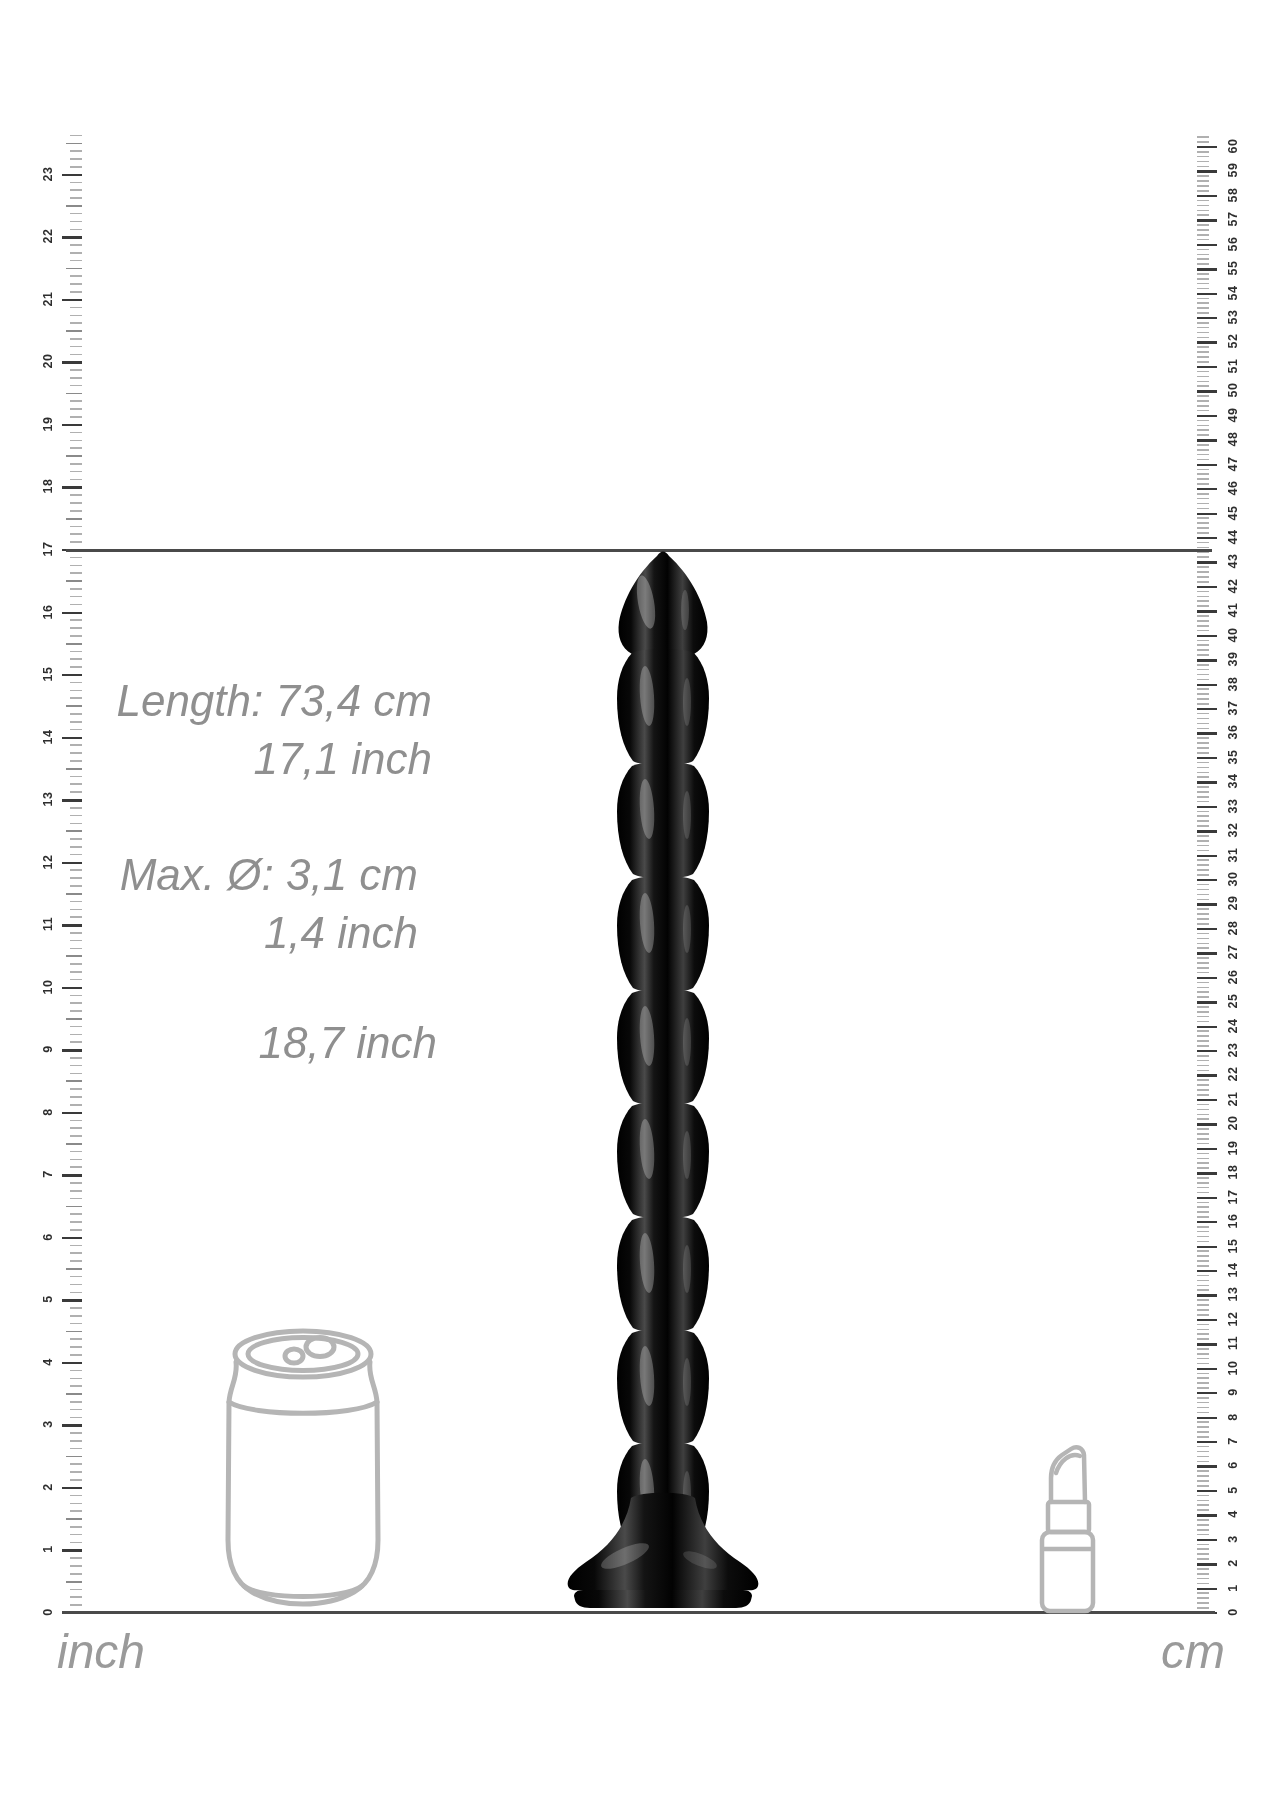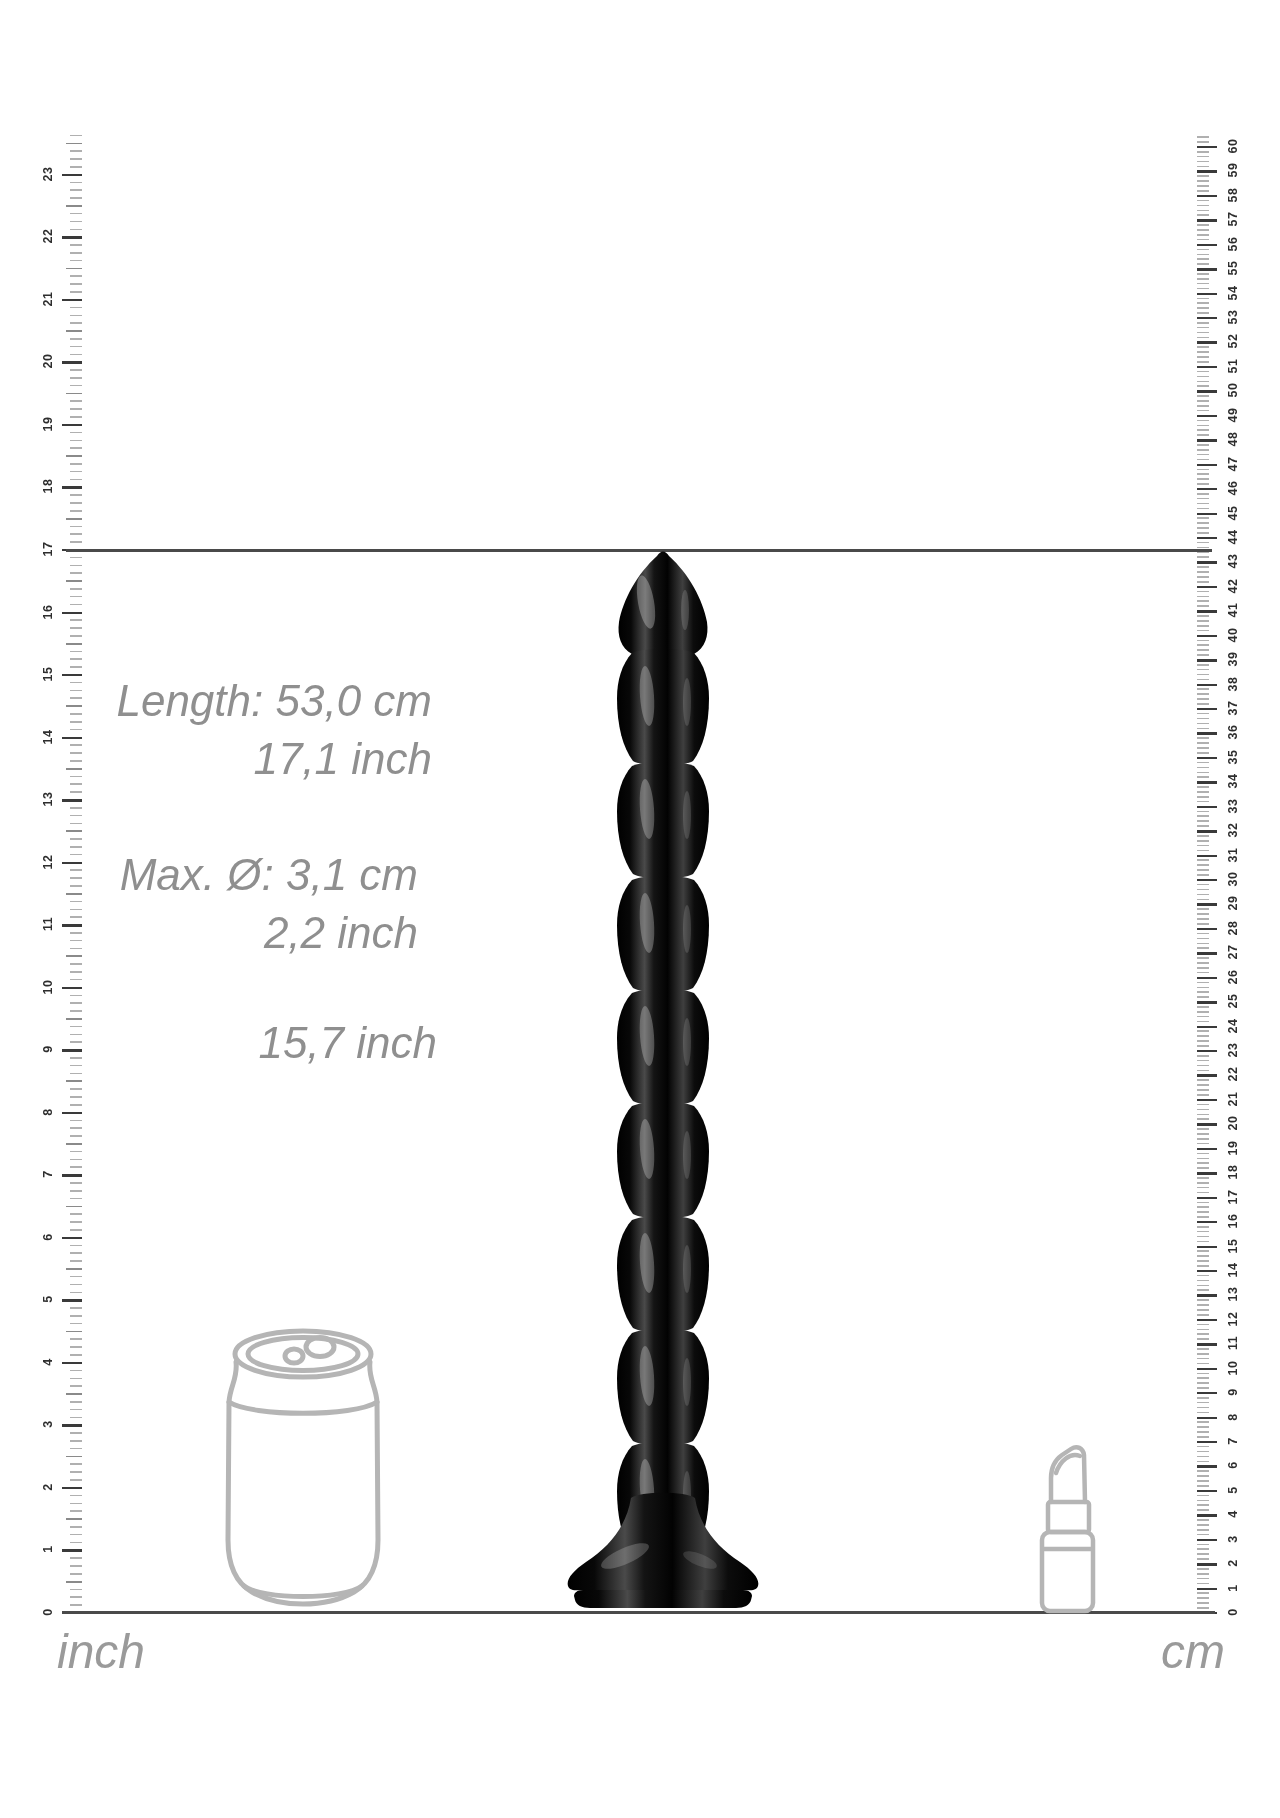--- a/index.html
+++ b/index.html
@@ -611,29 +611,29 @@
       <span class="rlabel" style="left: 1215px; top: 163.453px;">59</span>
       <div class="tick major" style="width: 20px; top: 146.02px; left: 1197px;"></div>
       <span class="rlabel" style="left: 1215px; top: 139.02px;">60</span>
     </div>
 
   <div class="hline" style="left:66px;top:549px;width:1146px;"></div>
 
   <div class="hline" style="left:62px;top:1611px;width:1153px;"></div>
 
   <div class="ann" style="right:848px;top:672px;">
-    <span class="r">Length: 53,0 cm</span>
+    <span class="r">Length: 73,4 cm</span>
     <span class="r">17,1 inch</span>
   </div>
   <div class="ann" style="right:862px;top:846px;">
     <span class="r">Max. Ø: 3,1 cm</span>
-    <span class="r">2,2 inch</span>
+    <span class="r">1,4 inch</span>
   </div>
   <div class="ann" style="left:125px;top:1014px;width:312px;">
-    <span class="r">15,7 inch</span>
+    <span class="r">18,7 inch</span>
   </div>
 
   <div class="unit" style="left:57px;top:1624px;">inch</div>
   <div class="unit" style="left:1150px;top:1624px;width:75px;text-align:right;">cm</div>
 
   <svg width="1280" height="1818" viewBox="0 0 1280 1818">
     <defs>
       <linearGradient id="gBead" x1="0" y1="0" x2="1" y2="0">
         <stop offset="0" stop-color="#000000"></stop>
         <stop offset="0.14" stop-color="#080808"></stop>

